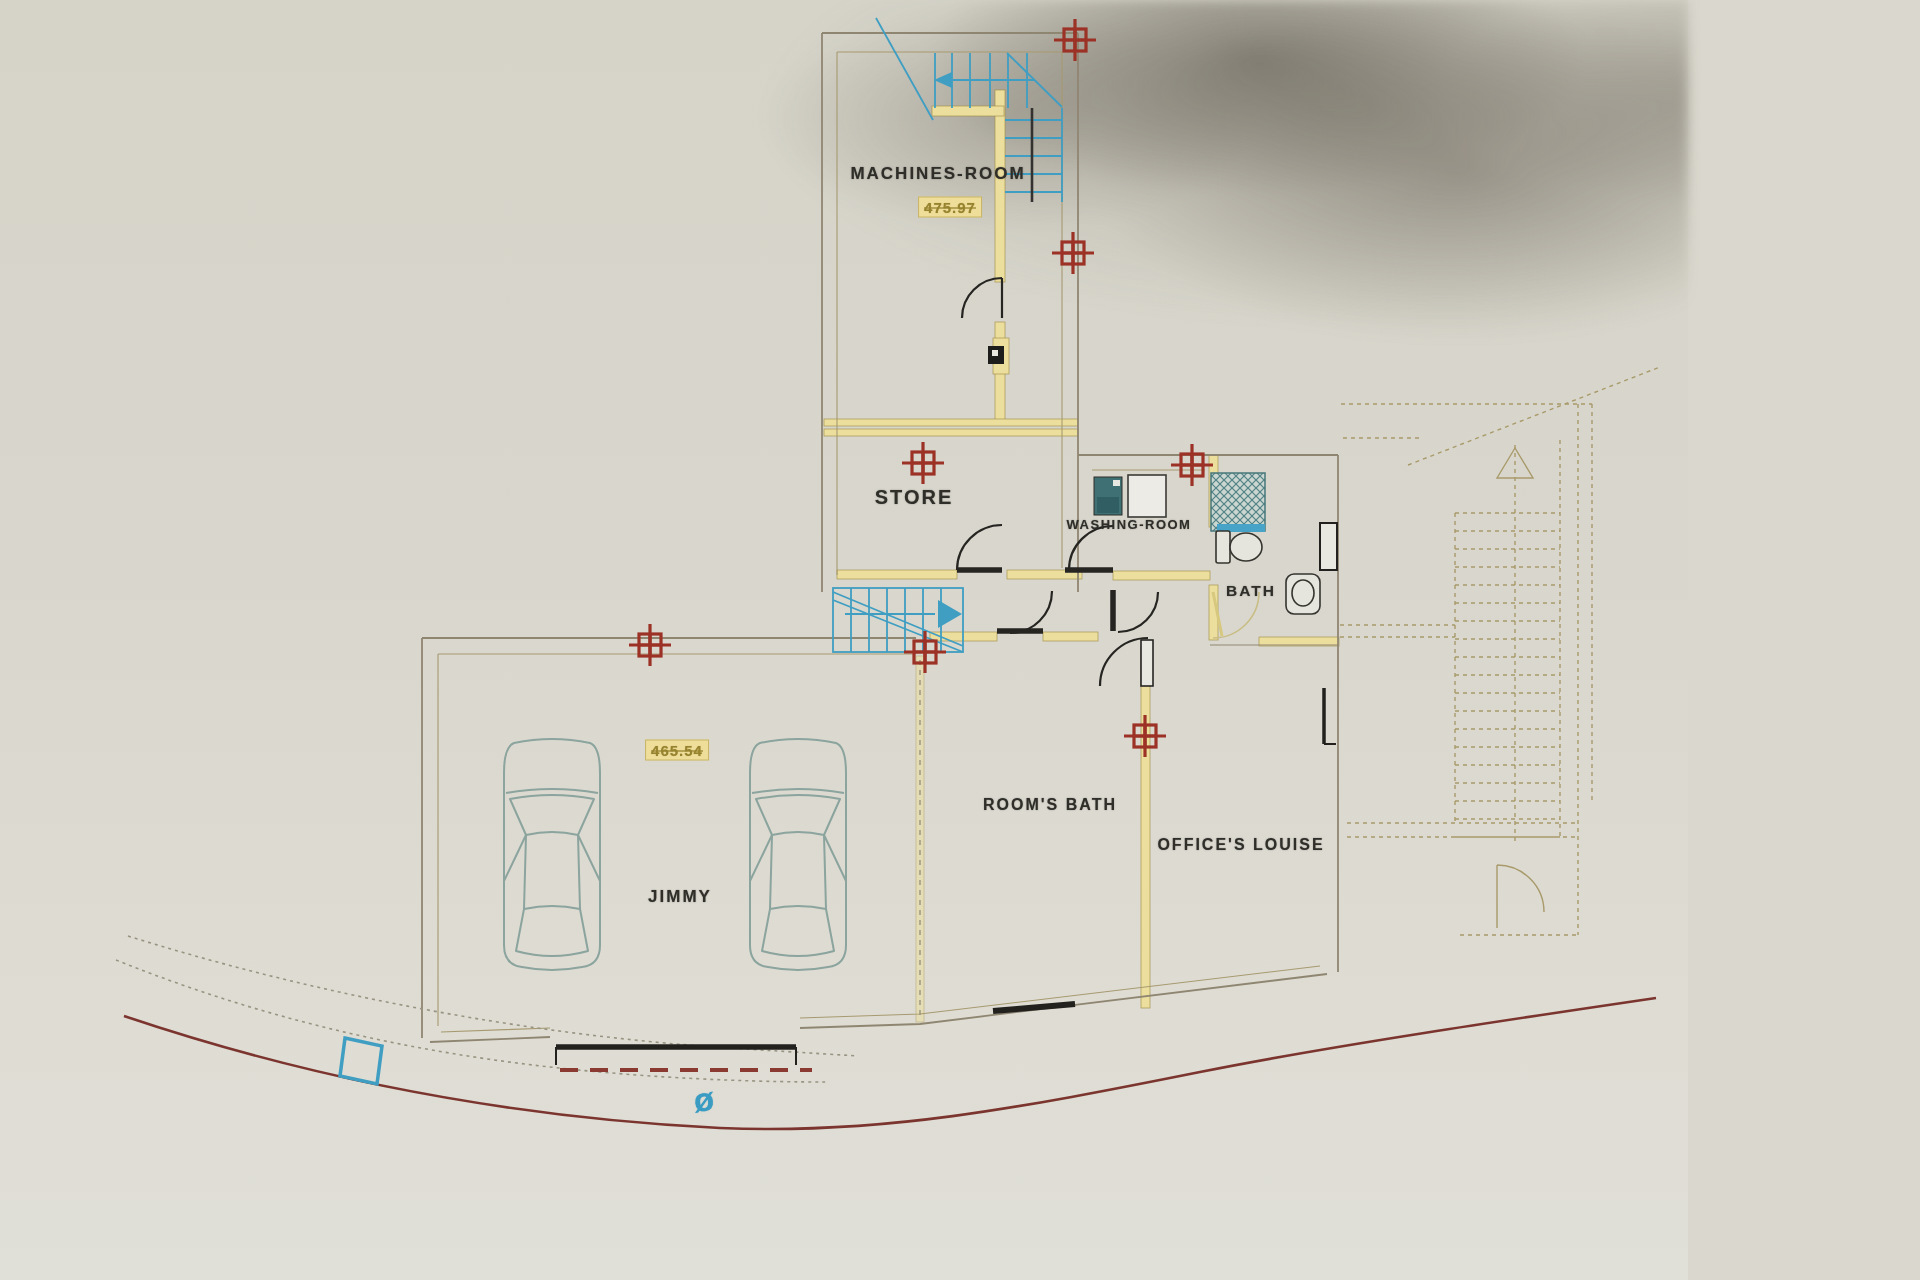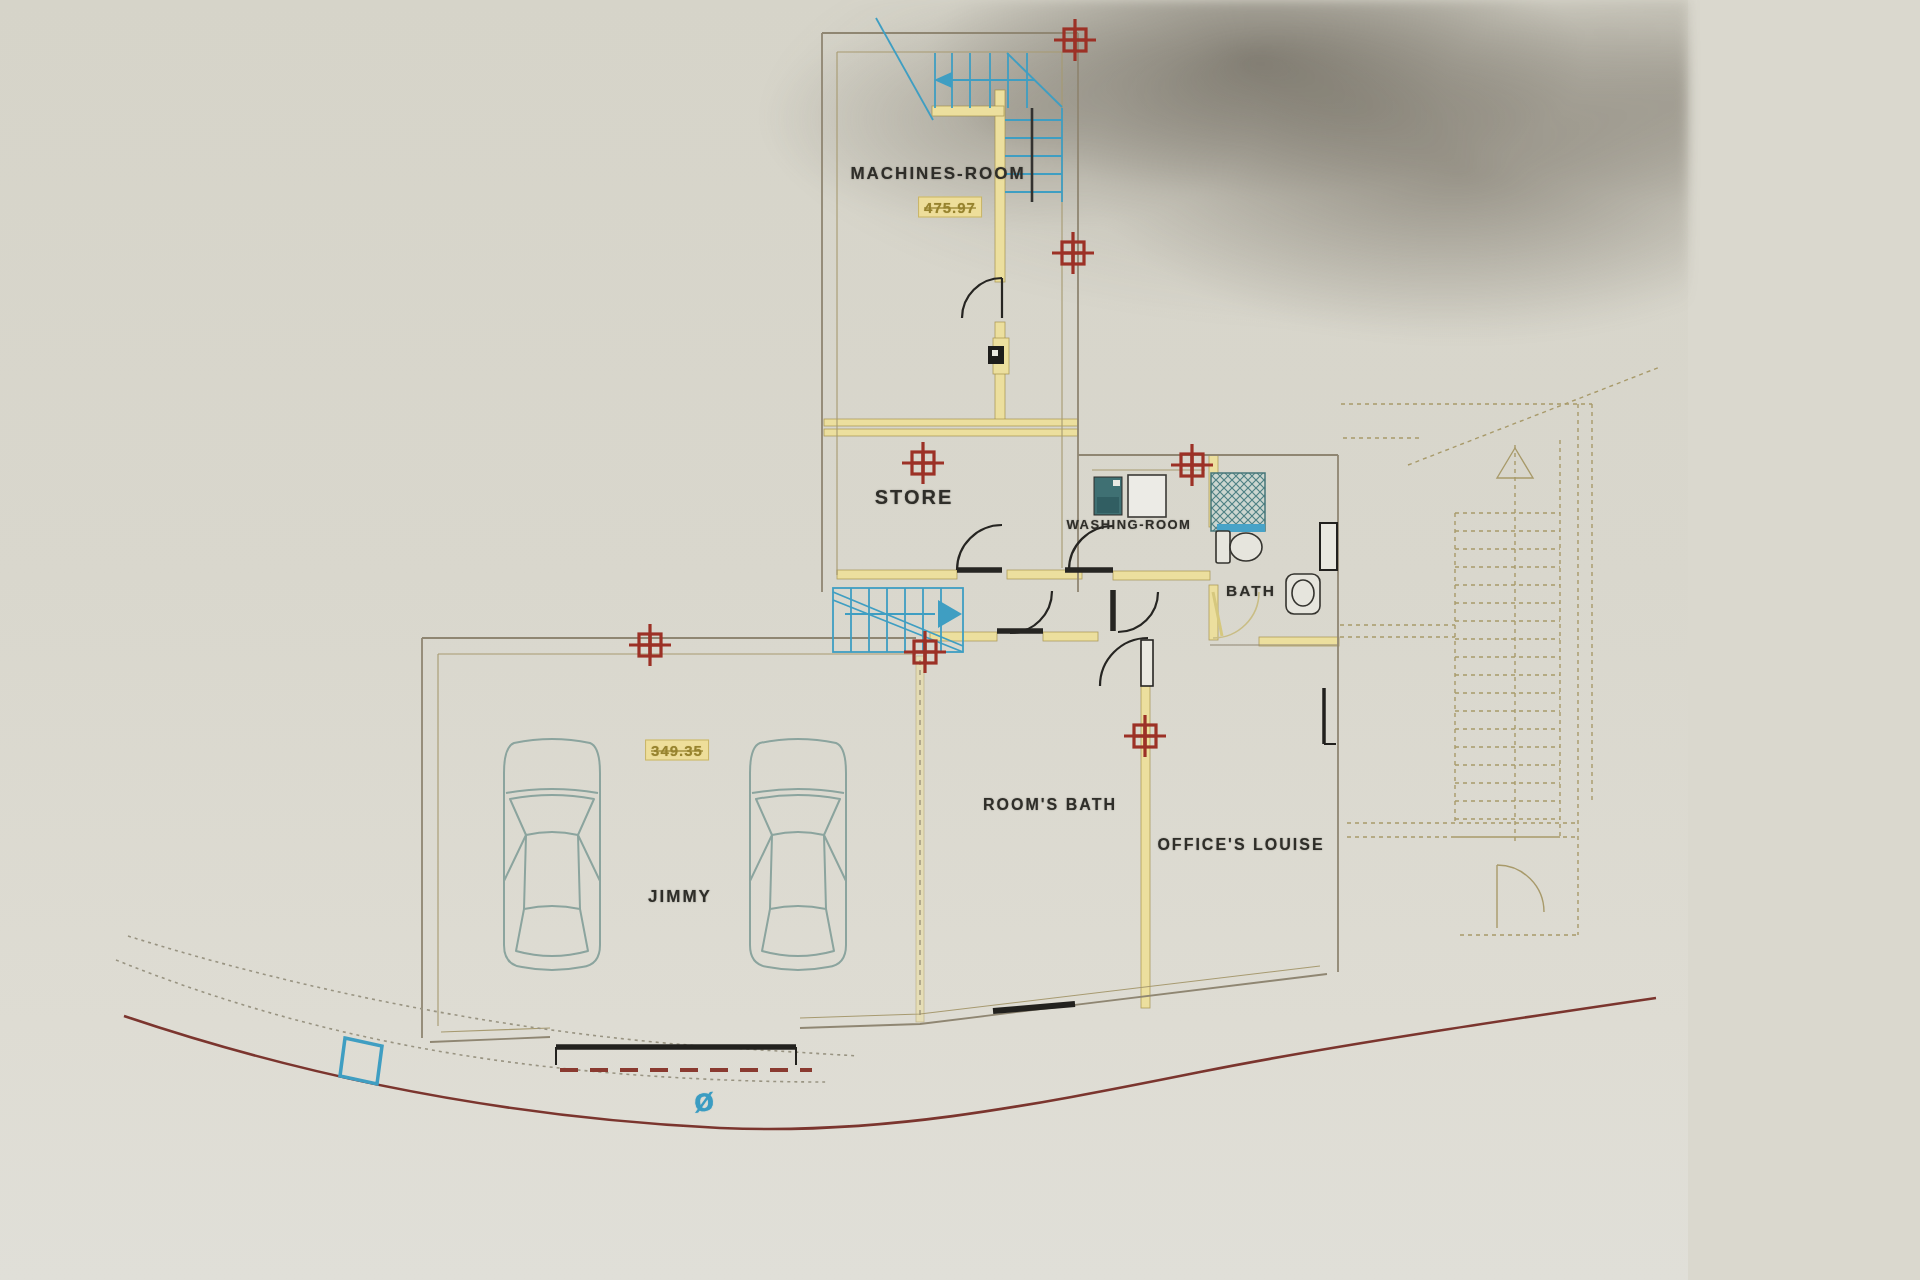--- a/index.html
+++ b/index.html
@@ -225,18 +225,18 @@
 
     <div class="room-label" style="left:1129px;top:524px;font-size:13px;letter-spacing:1.5px">WASHING-ROOM</div>
 
     <div class="room-label" style="left:1251px;top:591px;font-size:15.5px">BATH</div>
 
     <div class="room-label" style="left:1050px;top:805px;font-size:16px">ROOM'S BATH</div>
 
     <div class="room-label" style="left:1241px;top:845px;font-size:16px">OFFICE'S LOUISE</div>
 
     <div class="room-label" style="left:680px;top:897px;font-size:17px">JIMMY</div>
-    <div class="chip" style="left:677px;top:750px">349.35</div>
+    <div class="chip" style="left:677px;top:750px">465.54</div>
 
     <div class="diameter" style="left:704px;top:1100px">ø</div>
 
   </div>
 </div>
 
 </body></html>

